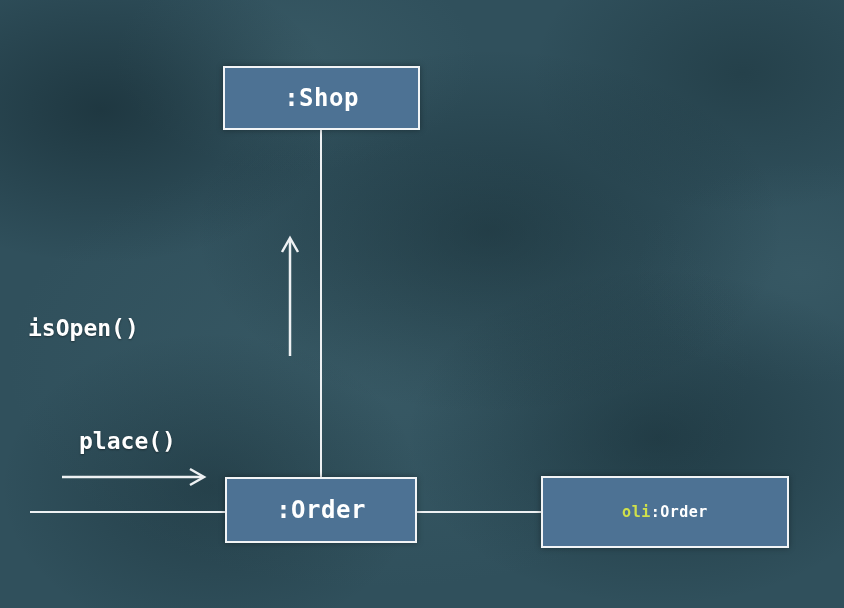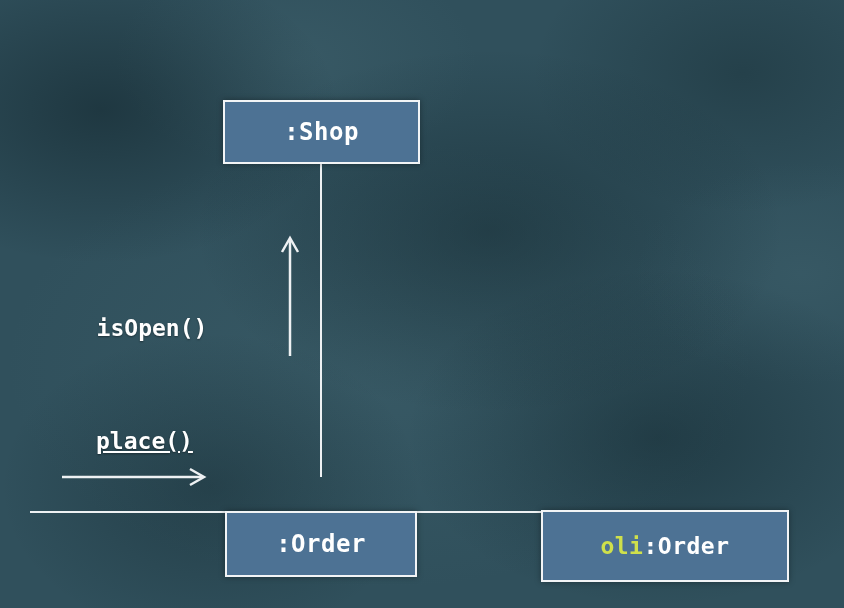--- a/index.html
+++ b/index.html
@@ -23,39 +23,38 @@
     position:absolute;
     background:#4d7294;
     border:2px solid #f2f4f6;
     box-shadow:0 0 6px rgba(0,0,0,0.35);
     color:#ffffff;
     display:flex;align-items:center;justify-content:center;
     text-align:center;
     font-size:24px;font-weight:bold;
     letter-spacing:0.5px;
     box-sizing:border-box;
-    margin-top:34px;
   }
   .node-shop{left:223px;top:66px;width:197px;height:64px;}
   .node-order{left:225px;top:477px;width:192px;height:66px;}
-  .node-oli{left:541px;top:476px;width:248px;height:72px;font-size:23px;line-height:28px;}
+  .node-oli{left:541px;top:476px;width:248px;height:72px;font-size:15px;line-height:28px;}
   .hl{color:#cfe04b;}
   .link{position:absolute;background:#eef1f3;}
   .link-shop-order{left:320px;top:130px;width:2px;height:347px;}
   .link-left-order{left:30px;top:511px;width:195px;height:2px;}
   .link-order-oli{left:417px;top:511px;width:124px;height:2px;}
   .msg-label{
     position:absolute;
     color:#ffffff;
     font-size:23px;font-weight:bold;
     text-shadow:0 1px 2px rgba(0,0,0,0.4);
     white-space:pre;
   }
-  .label-up{left:28px;top:246px;width:248px;text-align:center;line-height:33px;}
-  .label-place{left:96px;top:428px;text-decoration:underline;}
+  .label-up{left:28px;top:246px;width:248px;text-align:left;line-height:33px;}
+  .label-place{left:79px;top:428px;}
   .arrow-svg{position:absolute;overflow:visible;}
   .arrow-up{left:278px;top:234px;width:24px;height:124px;}
   .arrow-right{left:60px;top:464px;width:148px;height:26px;}
 </style>
 </head>
 <body>
 
 <div class="stage">
 
   <div class="link link-shop-order"></div>

